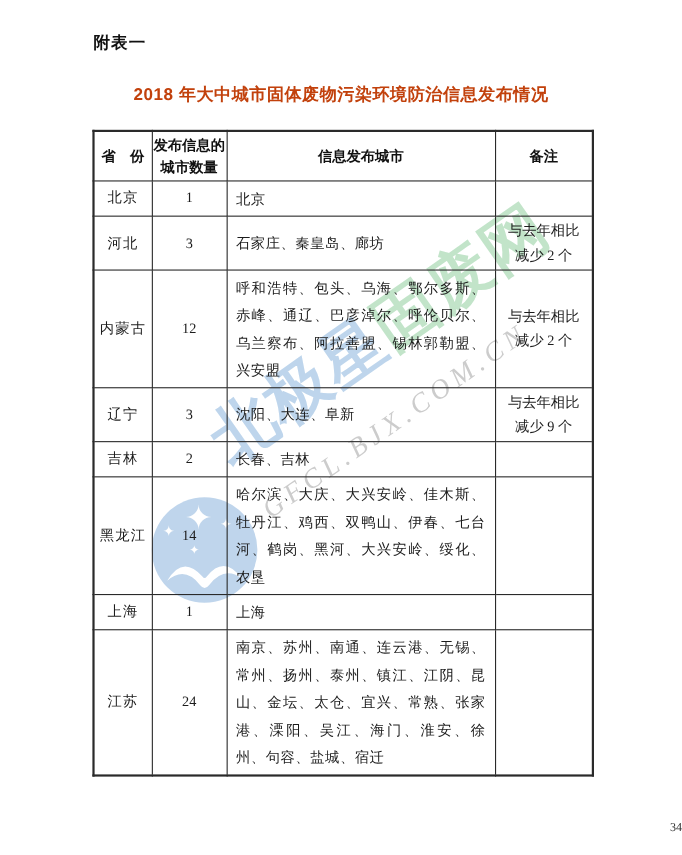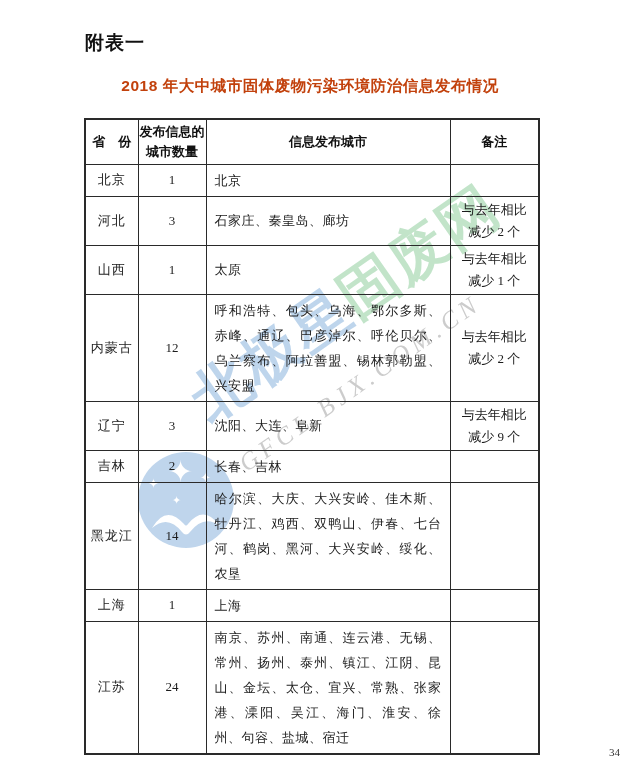--- a/index.html
+++ b/index.html
@@ -33,21 +33,21 @@
     transform: rotate(-35deg); transform-origin: left center;
     white-space: nowrap; font-family: "Liberation Serif", serif;
     font-style: italic; font-size: 25px; letter-spacing: 5px; color: #c7c7c7; opacity: 0.9;
   }
 
   
   .content { position: relative; z-index: 1; }
   .appendix-label {
     position: absolute; left: 85px; top: 30px;
     font-family: "Liberation Sans", sans-serif; font-weight: bold;
-    font-size: 19px; letter-spacing: 1px; color: #111;
+    font-size: 15px; letter-spacing: 1px; color: #111;
   }
   .doc-title {
     position: absolute; left: 0; top: 76px; width: 620px; text-align: center;
     font-family: "Liberation Sans", sans-serif; font-weight: bold;
     font-size: 15.5px; letter-spacing: 0.5px; color: #c2410c;
   }
 
   table.main {
     position: absolute; left: 84px; top: 118px; width: 454px;
     border-collapse: collapse; table-layout: fixed;
@@ -125,27 +125,20 @@
     <td class="c-remark"></td>
   </tr>
           <tr class="data-row">
     <td class="c-province">河北</td>
     <td class="c-count">3</td>
     <td class="c-cities">石家庄、秦皇岛、廊坊</td>
     <td class="c-remark">与去年相比
 减少 2 个</td>
   </tr>
           <tr class="data-row">
-    <td class="c-province">山西</td>
-    <td class="c-count">1</td>
-    <td class="c-cities">太原</td>
-    <td class="c-remark">与去年相比
-减少 1 个</td>
-  </tr>
-          <tr class="data-row">
     <td class="c-province">内蒙古</td>
     <td class="c-count">12</td>
     <td class="c-cities">呼和浩特、包头、乌海、鄂尔多斯、赤峰、通辽、巴彦淖尔、呼伦贝尔、乌兰察布、阿拉善盟、锡林郭勒盟、兴安盟</td>
     <td class="c-remark">与去年相比
 减少 2 个</td>
   </tr>
           <tr class="data-row">
     <td class="c-province">辽宁</td>
     <td class="c-count">3</td>
     <td class="c-cities">沈阳、大连、阜新</td>

